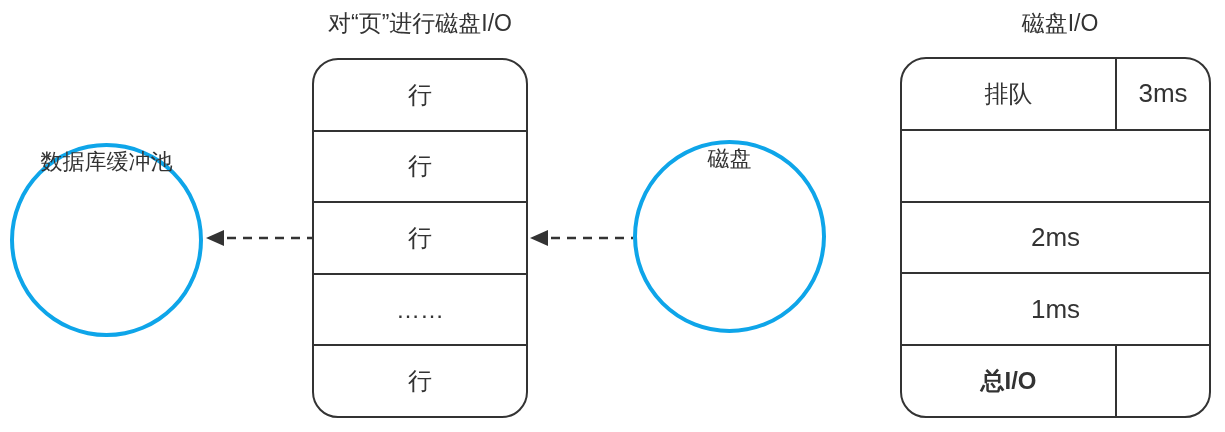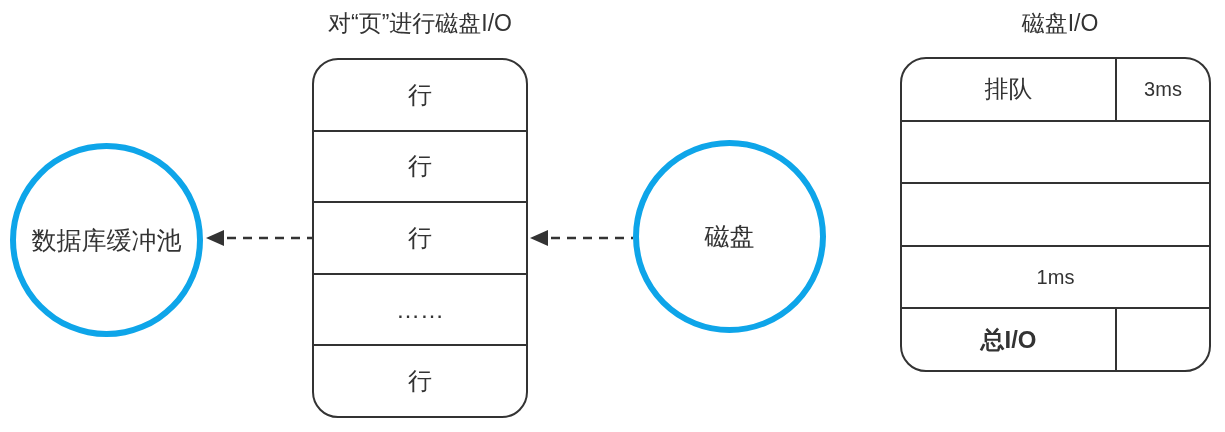--- a/index.html
+++ b/index.html
@@ -19,42 +19,41 @@
     font-size: 23px;
     line-height: 28px;
     color: #333333;
     white-space: nowrap;
   }
   .t1 { left: 312px; top: 9px;  width: 216px; }
   .t2 { left: 905px; top: 9px;  width: 310px; }
 
   .circle {
     position: absolute;
-    border: 6px solid #0ea5e9;
+    border: 4px solid #0ea5e9;
     border-radius: 50%;
     display: flex;
-    align-items: center;
     justify-content: center;
-    font-size: 25px;
+    font-size: 22px;
     background: #ffffff;
   }
   .buffer { left: 10px;  top: 143px; width: 193px; height: 194px; }
   .disk   { left: 633px; top: 140px; width: 193px; height: 193px; font-family: Liberation Mono, monospace; }
 
   .box {
     position: absolute;
     border: 2px solid #333333;
     border-radius: 26px;
     display: flex;
     flex-direction: column;
     overflow: hidden;
     background: #ffffff;
   }
   .page-table { left: 312px; top: 58px; width: 216px; height: 360px; }
-  .io-table   { left: 900px; top: 57px; width: 311px; height: 315px; }
+  .io-table   { left: 900px; top: 57px; width: 311px; height: 361px; }
 
   .prow {
     flex: 1 1 0;
     display: flex;
     align-items: center;
     justify-content: center;
     font-size: 24px;
     border-bottom: 2px solid #333333;
   }
   .prow:last-child { border-bottom: none; }
@@ -71,21 +70,21 @@
     display: flex;
     align-items: center;
     justify-content: center;
     font-size: 24px;
   }
   .irow .val {
     flex: 1 1 0;
     display: flex;
     align-items: center;
     justify-content: center;
-    font-size: 20px;
+    font-size: 26px;
   }
 
   .arrows-layer {
     position: absolute;
     left: 0; top: 0;
     width: 1225px;
     height: 432px;
     pointer-events: none;
   }
 </style>
@@ -125,20 +124,21 @@
   </div>
 
   <div class="box io-table">
     <div class="irow">
       <div class="lbl">排队</div>
       <div class="val">3ms</div>
     </div>
     <div class="irow">
     </div>
     <div class="irow">
+      <div class="val">2ms</div>
     </div>
     <div class="irow">
       <div class="val">1ms</div>
     </div>
     <div class="irow">
       <div class="lbl">总I/O</div>
     </div>
   </div>
 
   <svg class="arrows-layer" width="1225" height="432" viewBox="0 0 1225 432" xmlns="http://www.w3.org/2000/svg">

